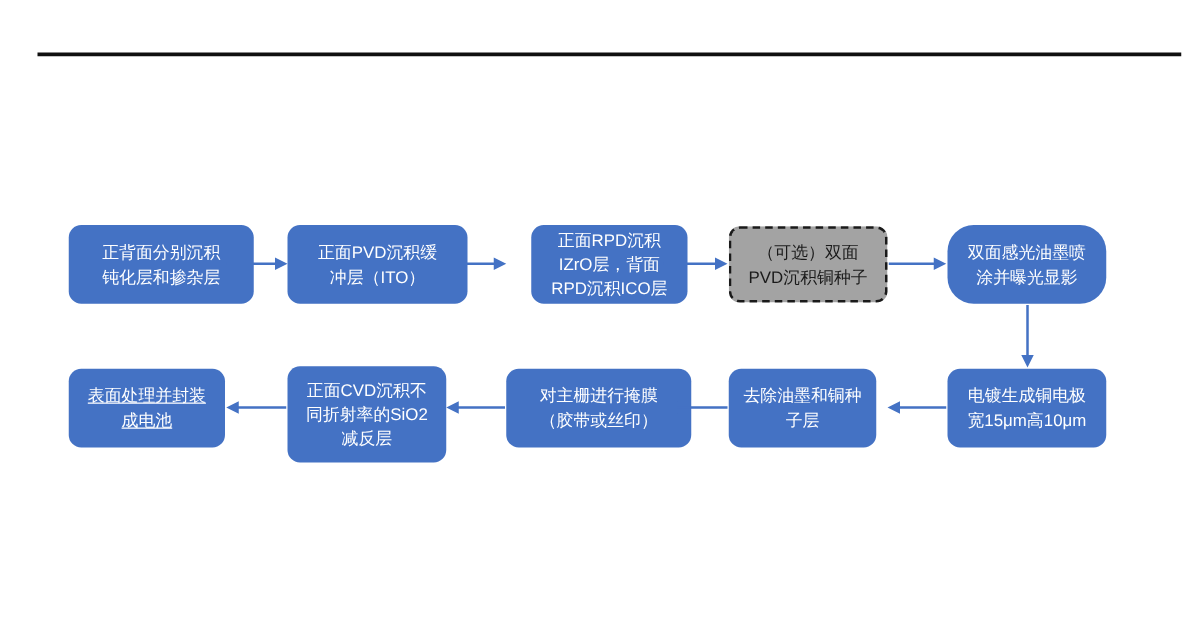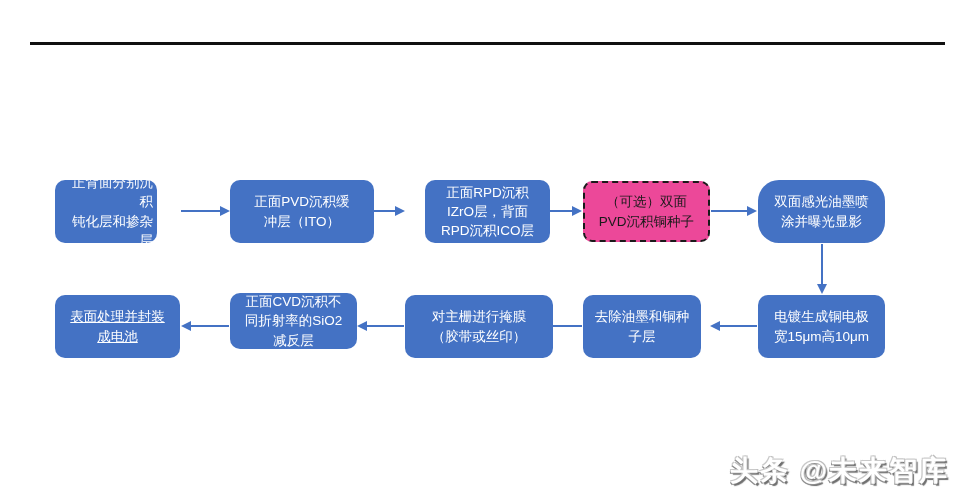--- a/index.html
+++ b/index.html
@@ -18,32 +18,32 @@
   }
   .node{
     position:absolute;box-sizing:border-box;
     background:var(--node-fill,#4472C4);color:var(--node-text,#FFFFFF);
     border-radius:10px;
     display:flex;align-items:center;justify-content:center;
     text-align:center;font-size:13.5px;line-height:1.42;
     white-space:pre-line;padding:3px 4px;
   }
   .node.dashed{
-    background:#ec4899;color:var(--optional-border,#1A1A1A);
+    background:#a3a3a3;color:var(--optional-border,#1A1A1A);
     border:2.5px dashed var(--optional-border,#1A1A1A);border-radius:9px;
   }
-  .n1 {left:55px; top:180px;width:102px;height:63px;text-align:right;}
+  .n1 {left:55px; top:180px;width:148px;height:63px;}
   .n2 {left:230px;top:180px;width:144px;height:63px;}
   .n3 {left:405px;top:180px;width:125px;height:63px;margin-left:20px;}
   .n4 {left:583px;top:181px;width:127px;height:61px;}
   .n5 {left:758px;top:180px;width:127px;height:63px;border-radius:21px;}
   .n6 {left:758px;top:295px;width:127px;height:63px;}
   .n7 {left:583px;top:295px;width:118px;height:63px;}
   .n8 {left:405px;top:295px;width:148px;height:63px;}
-  .n9 {left:230px;top:293px;width:127px;height:56px;}
+  .n9 {left:230px;top:293px;width:127px;height:77px;}
   .n10{left:55px; top:295px;width:125px;height:63px;text-decoration:underline;}
   .arr{position:absolute;height:2px;background:var(--arrow,#4472C4);}
   .arr.right::after{
     content:"";position:absolute;right:-9px;top:-4px;width:0;height:0;
     border-left:10px solid var(--arrow,#4472C4);
     border-top:5px solid transparent;border-bottom:5px solid transparent;
   }
   .arr.left::before{
     content:"";position:absolute;left:-9px;top:-4px;width:0;height:0;
     border-right:10px solid var(--arrow,#4472C4);
@@ -108,15 +108,14 @@
     <div class="arr right a2"></div>
     <div class="arr right a3"></div>
     <div class="arr right a4"></div>
     <div class="arr down  a5"></div>
     <div class="arr left  a6"></div>
     <div class="arr left  a7"></div>
     <div class="arr left  a8"></div>
     <div class="arr left  a9"></div>
   </div>
 
-  <div class="watermark">头条 @未来智库</div>
 
 </div>
 
 </body></html>

